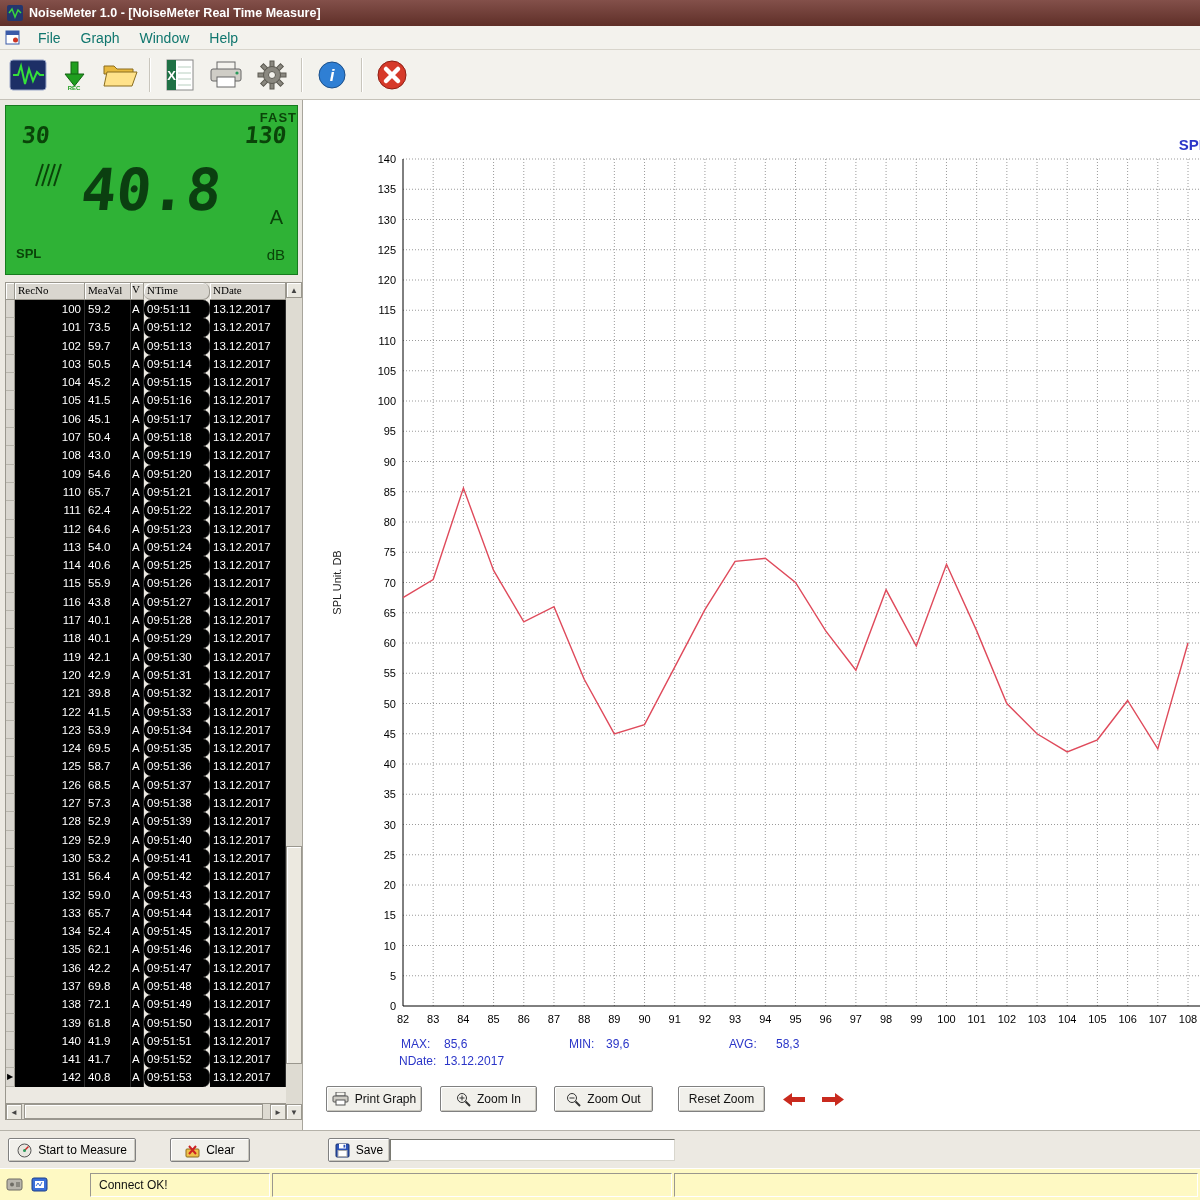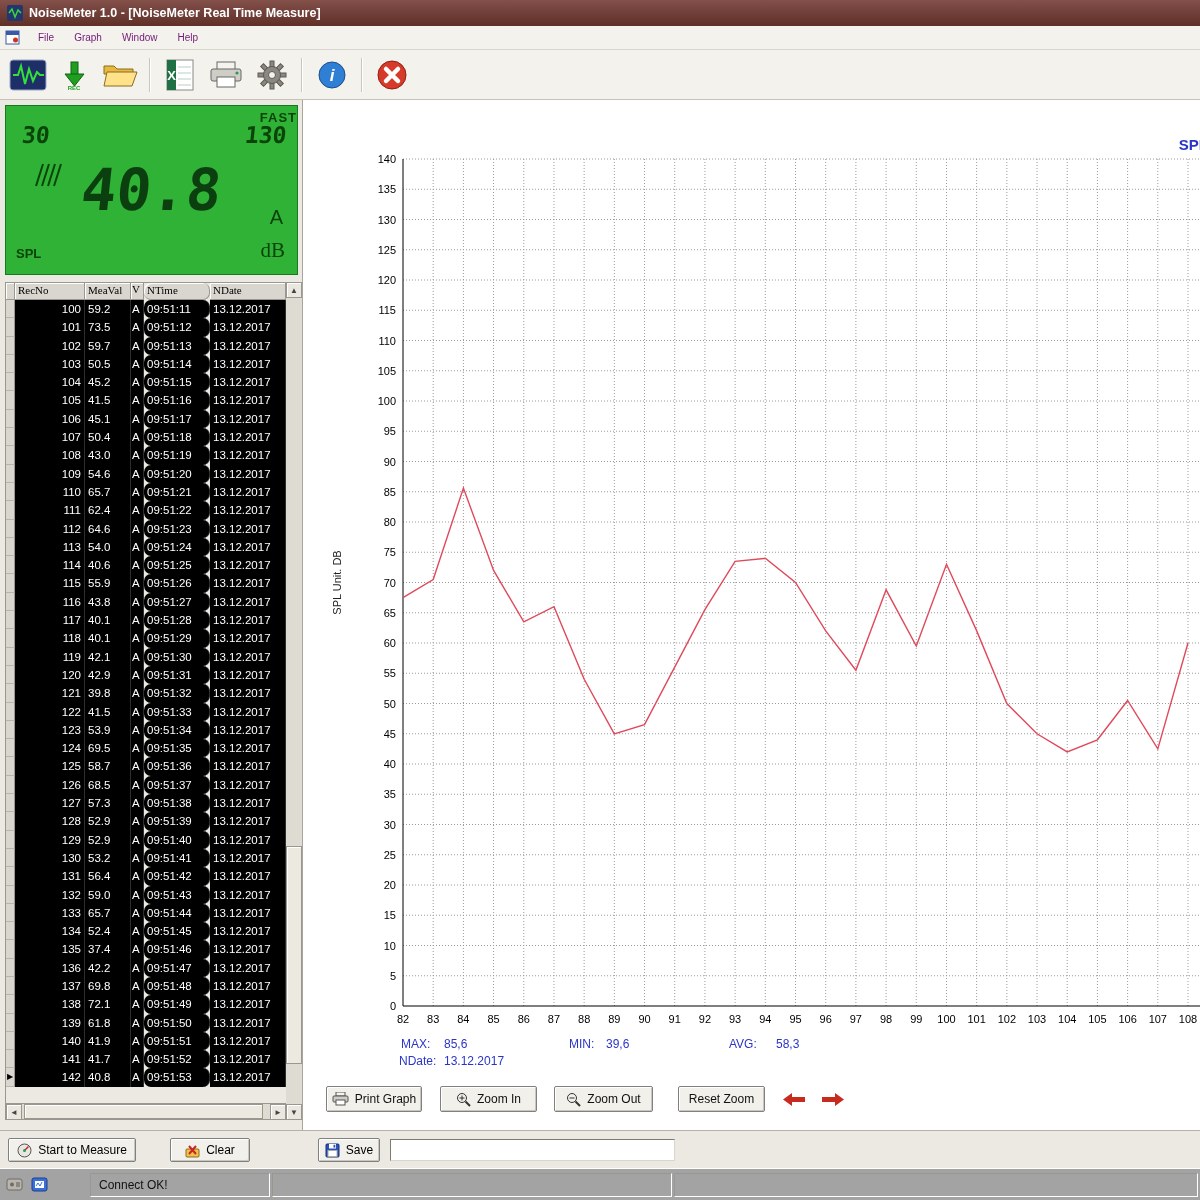--- a/index.html
+++ b/index.html
@@ -5,21 +5,21 @@
   * { margin:0; padding:0; box-sizing:border-box; font-family:"Liberation Sans", sans-serif; }
   html,body { width:1200px; height:1200px; overflow:hidden; background:#ece9e2; }
   .window { width:1200px; height:1200px; display:flex; flex-direction:column; background:#ece9e2; }
 
   
   .titlebar { height:26px; background:linear-gradient(#83504a,#5f2f28); display:flex; align-items:center; gap:6px; padding:0 7px; flex:none; }
   .title-text { color:#fff; font-size:12.5px; font-weight:bold; white-space:nowrap; }
 
   
   .menubar { height:24px; background:#f3f2ed; border-bottom:1px solid #d8d5cc; display:flex; align-items:center; padding:0 5px; flex:none; }
-  .menu-item { font-size:10px; color:#701a75; padding:3px 10px; cursor:default; }
+  .menu-item { font-size:14px; color:#0f766e; padding:3px 10px; cursor:default; }
 
   
   .toolbar { height:50px; background:#f3f2ed; border-bottom:1px solid #c5c2b9; display:flex; align-items:center; padding:0 5px; flex:none; }
   .tbtn { width:46px; height:42px; display:flex; flex-direction:column; align-items:center; justify-content:center; }
   .tsep { width:2px; height:34px; border-left:1px solid #c9c6bd; border-right:1px solid #fff; margin:0 6px; }
 
   
   .main { flex:1; display:flex; min-height:0; }
   .left-panel { width:303px; flex:none; border-right:1px solid #a8a59c; background:#ece9e2; padding-left:5px; display:flex; flex-direction:column; }
 
@@ -27,21 +27,21 @@
   .lcd { height:170px; margin:5px 4px 7px 0; background:#2fb236; border:1px solid #177a1e; position:relative; flex:none; }
   .lcd * { color:#0a4409; }
   .lcd-mode { position:absolute; top:4px; left:0; right:0; text-align:right; font-size:13px; font-weight:bold; letter-spacing:1px; }
   .seg { font-family:"DejaVu Sans Mono", monospace; font-weight:bold; transform:skewX(-6deg); }
   .lcd-min { position:absolute; top:16px; left:16px; font-size:23px; }
   .lcd-max { position:absolute; top:16px; right:10px; font-size:23px; }
   .lcd-hash { position:absolute; left:26px; top:56px; }
   .lcd-value { position:absolute; top:54px; left:0; right:0; text-align:center; font-size:58px; line-height:60px; color:#0b3f10; }
   .lcd-weight { position:absolute; right:14px; top:100px; font-size:20px; }
   .lcd-spl { position:absolute; left:10px; bottom:13px; font-size:13px; font-weight:bold; }
-  .lcd-db { position:absolute; right:12px; bottom:11px; font-size:21px;font-family:Liberation Serif, serif; }
+  .lcd-db { position:absolute; right:12px; bottom:11px; font-size:15px; }
 
   
   .grid-wrap { flex:1; display:flex; min-height:0; margin-bottom:10px; }
   .grid-main { flex:1; display:flex; flex-direction:column; min-width:0; border:1px solid #9a978e; border-right:none; }
   .grid-header { display:flex; height:17px; flex:none; }
   .hcell { background:#d9d6cf; border-right:1px solid #9a978e; border-bottom:1px solid #9a978e; box-shadow:inset 1px 1px 0 #fff; font-size:11px; padding:1px 3px; white-space:nowrap; overflow:hidden;font-family:Liberation Serif, serif; }
   .grid-body { flex:1; overflow:hidden; background:#ece9e2; }
   .grow { display:flex; height:18.3px; }
   .cell { background:#000; color:#fff; font-size:11.5px; line-height:18.3px; padding:0 3px; border-right:1px solid #2e2e2e; white-space:nowrap; overflow:hidden; }
   .c0 { width:9px; flex:none; padding:0; }
@@ -69,21 +69,21 @@
           background:#f1f0eb; border:1px solid #808080; border-radius:2px; box-shadow:inset 1px 1px 0 #fff, inset -1px -1px 0 #c8c6bd; }
   .abtn { position:absolute; top:989px; height:20px; border:none; background:transparent; display:flex; align-items:center; justify-content:center; }
 
   
   .bottombar { height:38px; flex:none; background:#ece9e2; border-top:1px solid #b5b2a9; position:relative; }
   .bbtn { position:absolute; top:7px; height:24px; display:flex; align-items:center; justify-content:center; gap:6px; font-size:12px;
           background:#f1f0eb; border:1px solid #808080; border-radius:2px; box-shadow:inset 1px 1px 0 #fff, inset -1px -1px 0 #c8c6bd; }
   .binput { position:absolute; top:8px; left:390px; width:285px; height:22px; background:#fff; border:1px solid; border-color:#7a7a72 #d8d6cd #d8d6cd #7a7a72; font-size:12px; padding:0 4px; }
 
   
-  .statusbar { height:32px; flex:none; background:#a3a3a3; border-top:1px solid #fff; box-shadow:0 -1px 0 #b5b2a9; display:flex; align-items:center; padding:3px 2px; gap:2px; }
+  .statusbar { height:32px; flex:none; background:#fef9c3; border-top:1px solid #fff; box-shadow:0 -1px 0 #b5b2a9; display:flex; align-items:center; padding:3px 2px; gap:2px; }
   .sb-icons { width:86px; height:24px; display:flex; align-items:center; gap:8px; padding-left:4px; flex:none; }
   .sb-panel { height:24px; border:1px solid; border-color:#9a978e #fff #fff #9a978e; display:flex; align-items:center; padding:0 8px; font-size:12px; color:#111; }
   .sb-text { width:180px; flex:none; }
   .sb-mid { width:400px; flex:none; }
   .sb-rest { flex:1; height:24px; border:1px solid; border-color:#9a978e #fff #fff #9a978e; }
 </style>
 </head>
 <body>
 
 <div class="window">
@@ -493,21 +493,21 @@
                 <div class="cell gutter c0"></div>
                 <div class="cell c1">134</div>
                 <div class="cell c2">52.4</div>
                 <div class="cell c3">A</div>
                 <div class="cell c4">09:51:45</div>
                 <div class="cell c5">13.12.2017</div>
               </div>
               <div class="grow">
                 <div class="cell gutter c0"></div>
                 <div class="cell c1">135</div>
-                <div class="cell c2">37.4</div>
+                <div class="cell c2">62.1</div>
                 <div class="cell c3">A</div>
                 <div class="cell c4">09:51:46</div>
                 <div class="cell c5">13.12.2017</div>
               </div>
               <div class="grow">
                 <div class="cell gutter c0"></div>
                 <div class="cell c1">136</div>
                 <div class="cell c2">42.2</div>
                 <div class="cell c3">A</div>
                 <div class="cell c4">09:51:47</div>
@@ -758,21 +758,21 @@
         </svg>
       <span>Start to Measure</span>
     </button>
     <button class="bbtn" style="left:170px;width:80px">
       <svg width="15" height="15">
           <rect x="1" y="6" width="13" height="8" rx="1" fill="#f0c14b" stroke="#8a6d1e"></rect>
           <path d="M4 3 L11 11 M11 3 L4 11" stroke="#c22" stroke-width="2"></path>
         </svg>
       <span>Clear</span>
     </button>
-    <button class="bbtn" style="left:318px;width:62px">
+    <button class="bbtn" style="left:328px;width:62px">
       <svg width="15" height="15">
           <rect x="1" y="1" width="13" height="13" rx="1" fill="#2b52b8" stroke="#16306e"></rect>
           <rect x="4" y="1" width="7" height="4.5" fill="#fff"></rect>
           <rect x="8.5" y="1.8" width="1.8" height="2.8" fill="#2b52b8"></rect>
           <rect x="3" y="7.5" width="9" height="6" fill="#fff" stroke="#aaa"></rect>
         </svg>
       <span>Save</span>
     </button>
     <input class="binput" type="text" value="" style="">
   </div>

